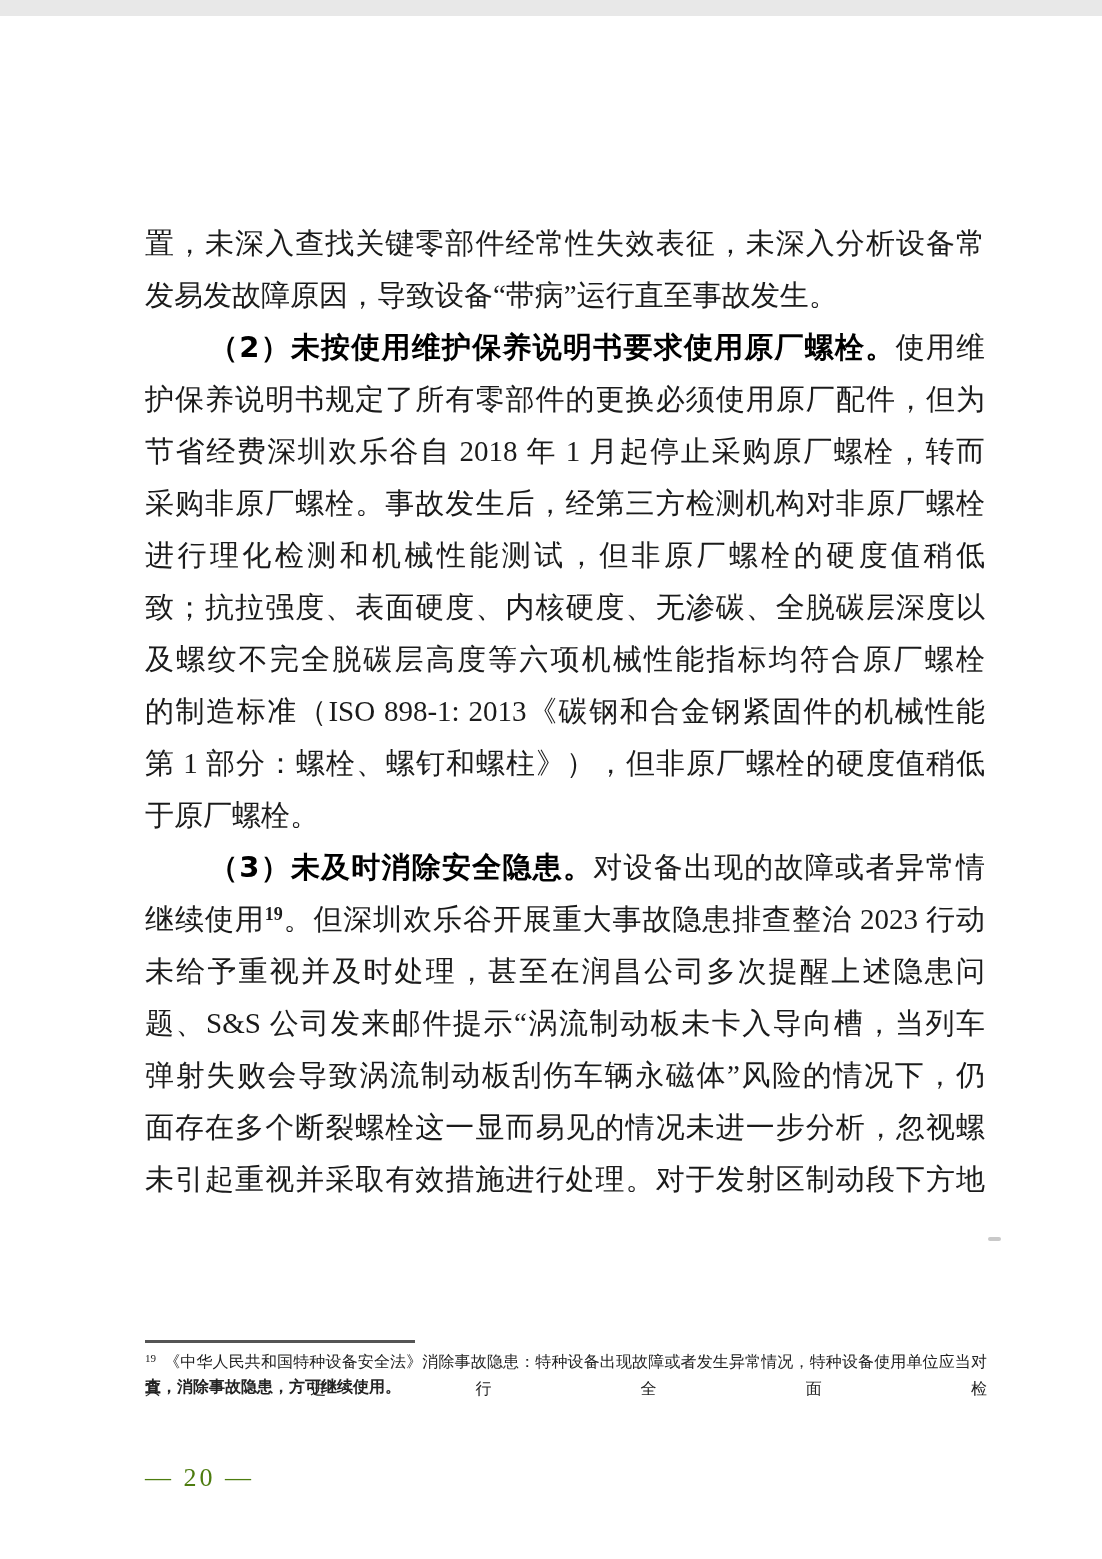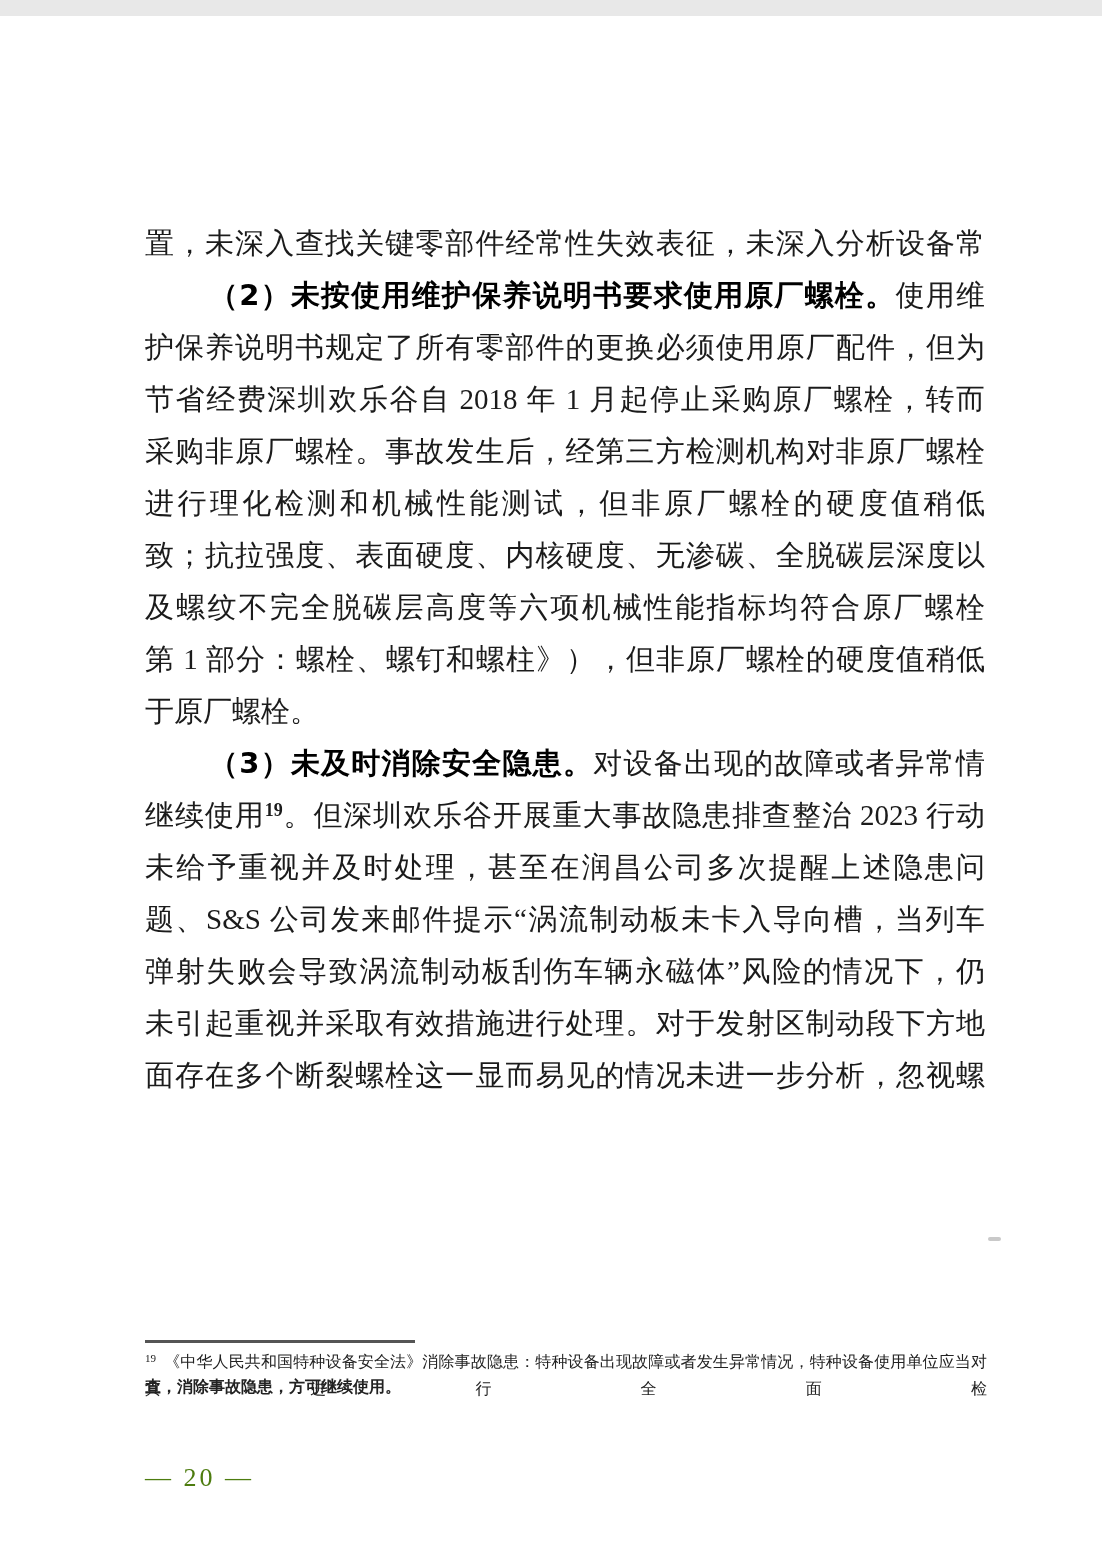--- a/index.html
+++ b/index.html
@@ -94,36 +94,38 @@
     background: #c9c9c9;
     border-radius: 2px;
   }
 </style>
 </head>
 <body>
 
 <div class="page">
   <main class="body-text">
       <div class="line"><span class="">置，未深入查找关键零部件经常性失效表征，未深入分析设备常</span></div>
+      <div class="line para-end"><span class="">发易发故障原因，导致设备“带病”运行直至事故发生。</span></div>
       <div class="line indent"><span class="seg-bold">（2）未按使用维护保养说明书要求使用原厂螺栓。</span><span class="">使用维</span></div>
       <div class="line"><span class="">护保养说明书规定了所有零部件的更换必须使用原厂配件，但为</span></div>
       <div class="line"><span class="">节省经费深圳欢乐谷自 2018 年 1 月起停止采购原厂螺栓，转而</span></div>
       <div class="line"><span class="">采购非原厂螺栓。事故发生后，经第三方检测机构对非原厂螺栓</span></div>
       <div class="line"><span class="">进行理化检测和机械性能测试，但非原厂螺栓的硬度值稍低</span></div>
       <div class="line"><span class="">致；抗拉强度、表面硬度、内核硬度、无渗碳、全脱碳层深度以</span></div>
       <div class="line"><span class="">及螺纹不完全脱碳层高度等六项机械性能指标均符合原厂螺栓</span></div>
+      <div class="line"><span class="">的制造标准（ISO 898-1: 2013《碳钢和合金钢紧固件的机械性能</span></div>
       <div class="line"><span class="">第 1 部分：螺栓、螺钉和螺柱》），但非原厂螺栓的硬度值稍低</span></div>
       <div class="line para-end"><span class="">于原厂螺栓。</span></div>
       <div class="line indent"><span class="seg-bold">（3）未及时消除安全隐患。</span><span class="">对设备出现的故障或者异常情</span></div>
       <div class="line"><span class="">继续使用</span><span class="seg-sup">19</span><span class="">。但深圳欢乐谷开展重大事故隐患排查整治 2023 行动</span></div>
       <div class="line"><span class="">未给予重视并及时处理，甚至在润昌公司多次提醒上述隐患问</span></div>
       <div class="line"><span class="">题、S&amp;S 公司发来邮件提示“涡流制动板未卡入导向槽，当列车</span></div>
       <div class="line"><span class="">弹射失败会导致涡流制动板刮伤车辆永磁体”风险的情况下，仍</span></div>
+      <div class="line"><span class="">面存在多个断裂螺栓这一显而易见的情况未进一步分析，忽视螺</span></div>
       <div class="line"><span class="">未引起重视并采取有效措施进行处理。对于发射区制动段下方地</span></div>
-      <div class="line"><span class="">面存在多个断裂螺栓这一显而易见的情况未进一步分析，忽视螺</span></div>
     </main>
   <hr class="footnote-sep">
   <section class="footnote">
       <div class="fline"><span class="fnote-sup">19</span><span class="">《中华人民共和国特种设备安全法》消除事故隐患：特种设备出现故障或者发生异常情况，特种设备使用单位应当对其进行全面检</span></div>
       <div class="fline para-end"><span class="">查，消除事故隐患，方可继续使用。</span></div>
     </section>
   <div class="page-number">— 20 —</div>
   <div class="scan-artifact"></div>
 </div>
 

